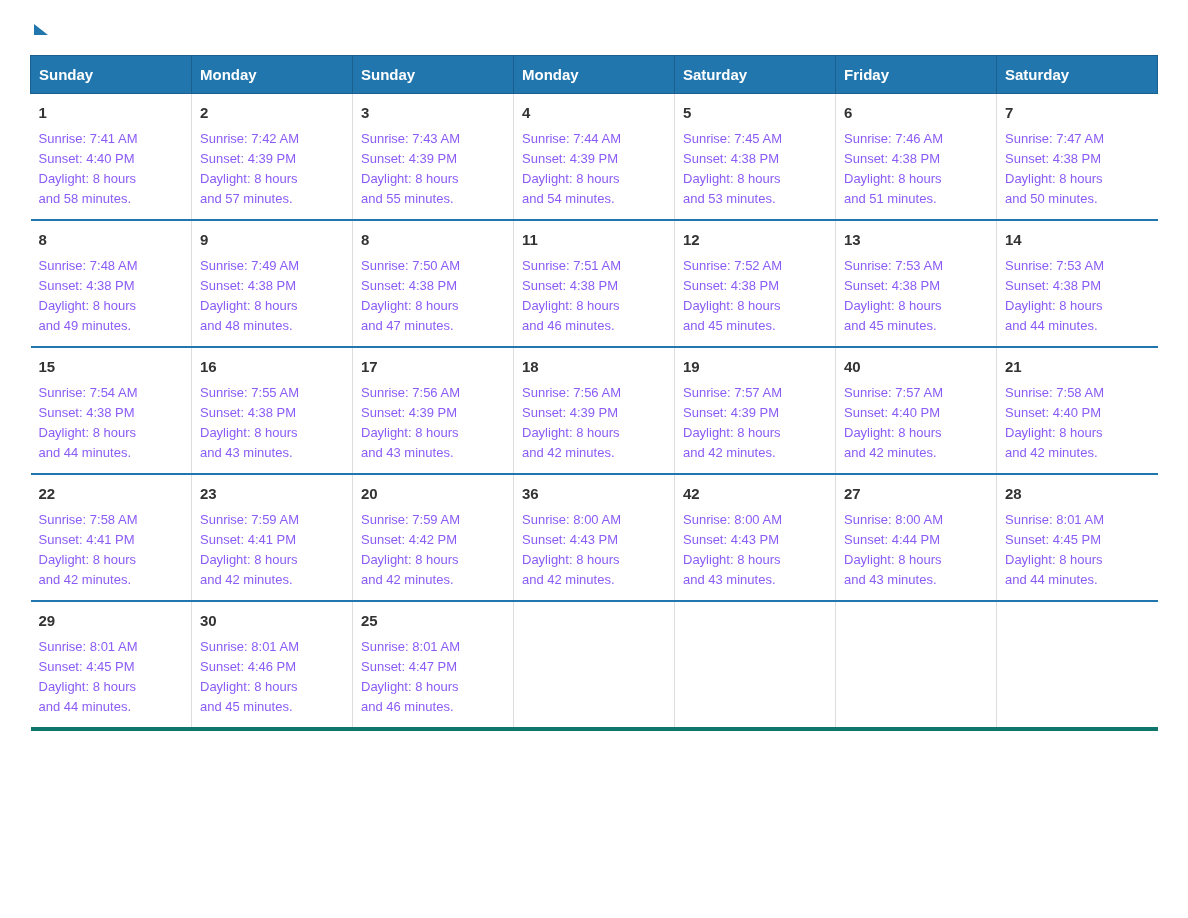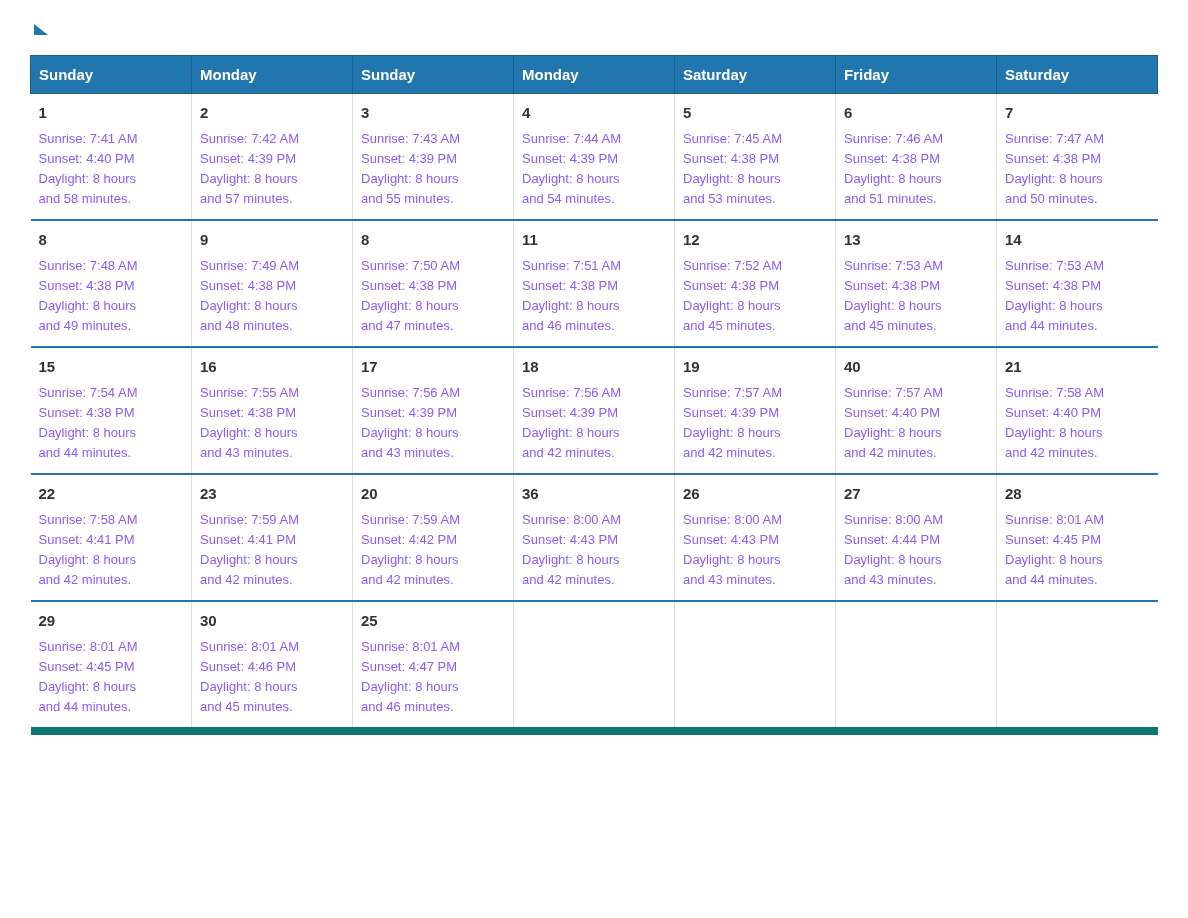--- a/index.html
+++ b/index.html
@@ -74,21 +74,21 @@
       padding: 8px 8px 10px 8px;
       font-size: 13px;
       line-height: 1.5;
       border-right: 1px solid #ddd;
       min-height: 100px;
     }
     tbody td:last-child {
       border-right: none;
     }
     tbody tr:last-child {
-      border-bottom: 8px solid #0f766e;
+      border-bottom: 4px solid #0f766e;
     }
     .day-num {
       font-size: 15px;
       font-weight: bold;
       margin-bottom: 4px;
       display: block;
     }
     .day-info {
       font-size: 13px;
       color: #8b5cf6;
@@ -229,21 +229,21 @@
         </td>
         <td>
           <span class="day-num">20</span>
           <div class="day-info">Sunrise: 7:59 AM<br>Sunset: 4:42 PM<br>Daylight: 8 hours<br>and 42 minutes.</div>
         </td>
         <td>
           <span class="day-num">36</span>
           <div class="day-info">Sunrise: 8:00 AM<br>Sunset: 4:43 PM<br>Daylight: 8 hours<br>and 42 minutes.</div>
         </td>
         <td>
-          <span class="day-num">26</span>
+          <span class="day-num">42</span>
           <div class="day-info">Sunrise: 8:00 AM<br>Sunset: 4:43 PM<br>Daylight: 8 hours<br>and 43 minutes.</div>
         </td>
         <td>
           <span class="day-num">27</span>
           <div class="day-info">Sunrise: 8:00 AM<br>Sunset: 4:44 PM<br>Daylight: 8 hours<br>and 43 minutes.</div>
         </td>
         <td>
           <span class="day-num">28</span>
           <div class="day-info">Sunrise: 8:01 AM<br>Sunset: 4:45 PM<br>Daylight: 8 hours<br>and 44 minutes.</div>
         </td>

